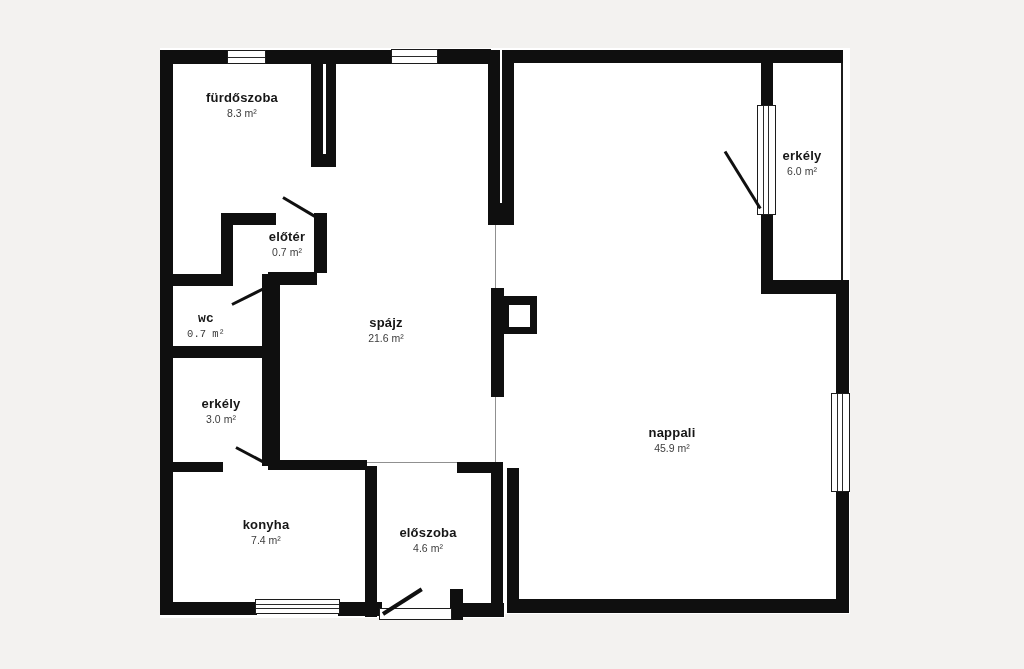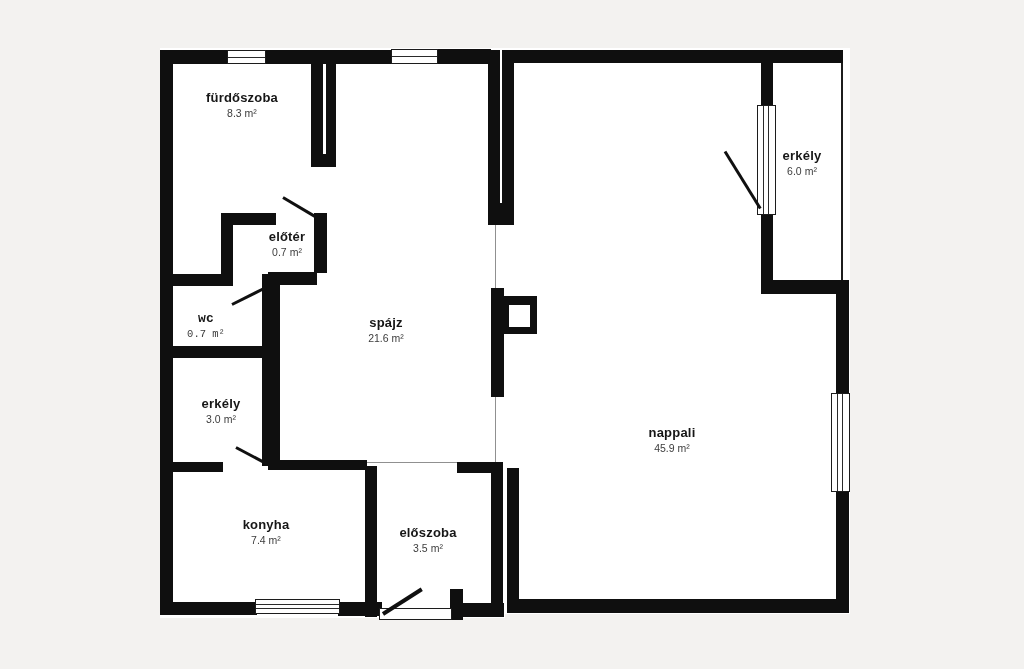--- a/index.html
+++ b/index.html
@@ -128,21 +128,21 @@
   <div class="room-label" style="left:386px;top:315px;">
     <div class="rname">spájz</div>
     <div class="rarea">21.6 m²</div>
   </div>
   <div class="room-label" style="left:266px;top:517px;">
     <div class="rname">konyha</div>
     <div class="rarea">7.4 m²</div>
   </div>
   <div class="room-label" style="left:428px;top:525px;">
     <div class="rname">előszoba</div>
-    <div class="rarea">3.5 m²</div>
+    <div class="rarea">4.6 m²</div>
   </div>
   <div class="room-label" style="left:672px;top:425px;">
     <div class="rname">nappali</div>
     <div class="rarea">45.9 m²</div>
   </div>
   <div class="room-label" style="left:802px;top:148px;">
     <div class="rname">erkély</div>
     <div class="rarea">6.0 m²</div>
   </div>
 

